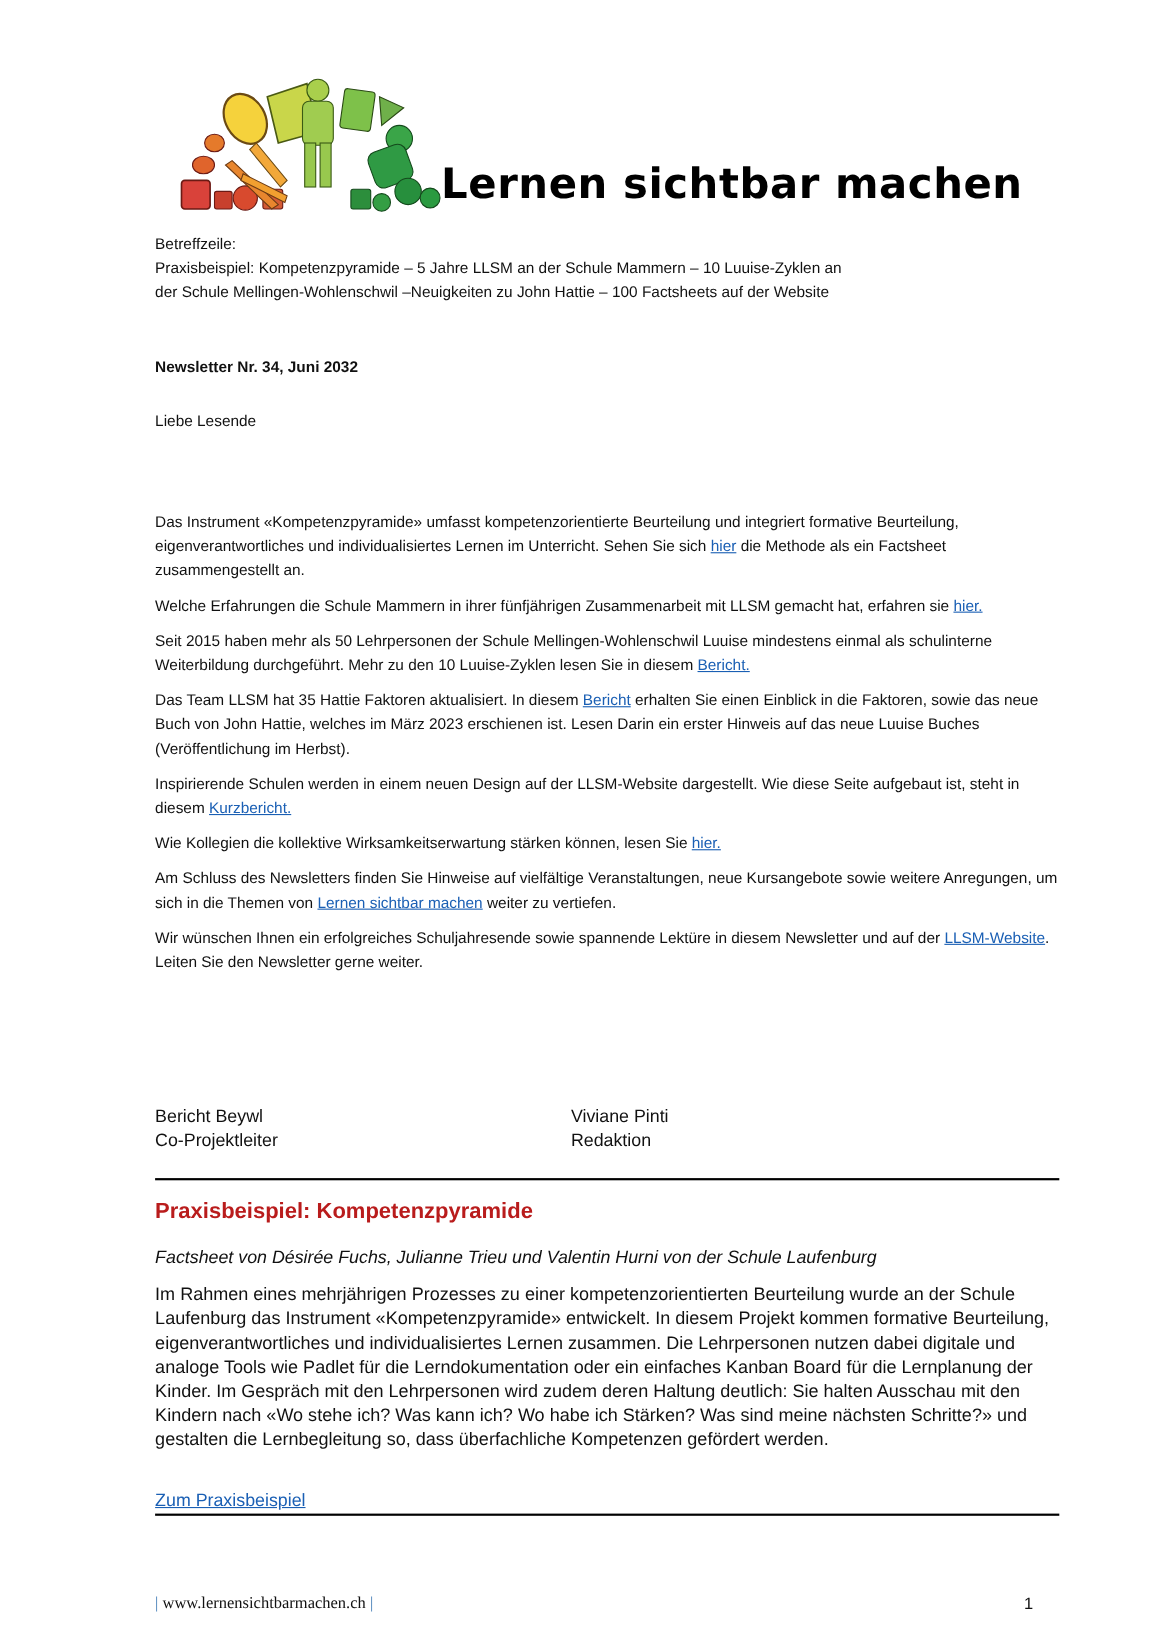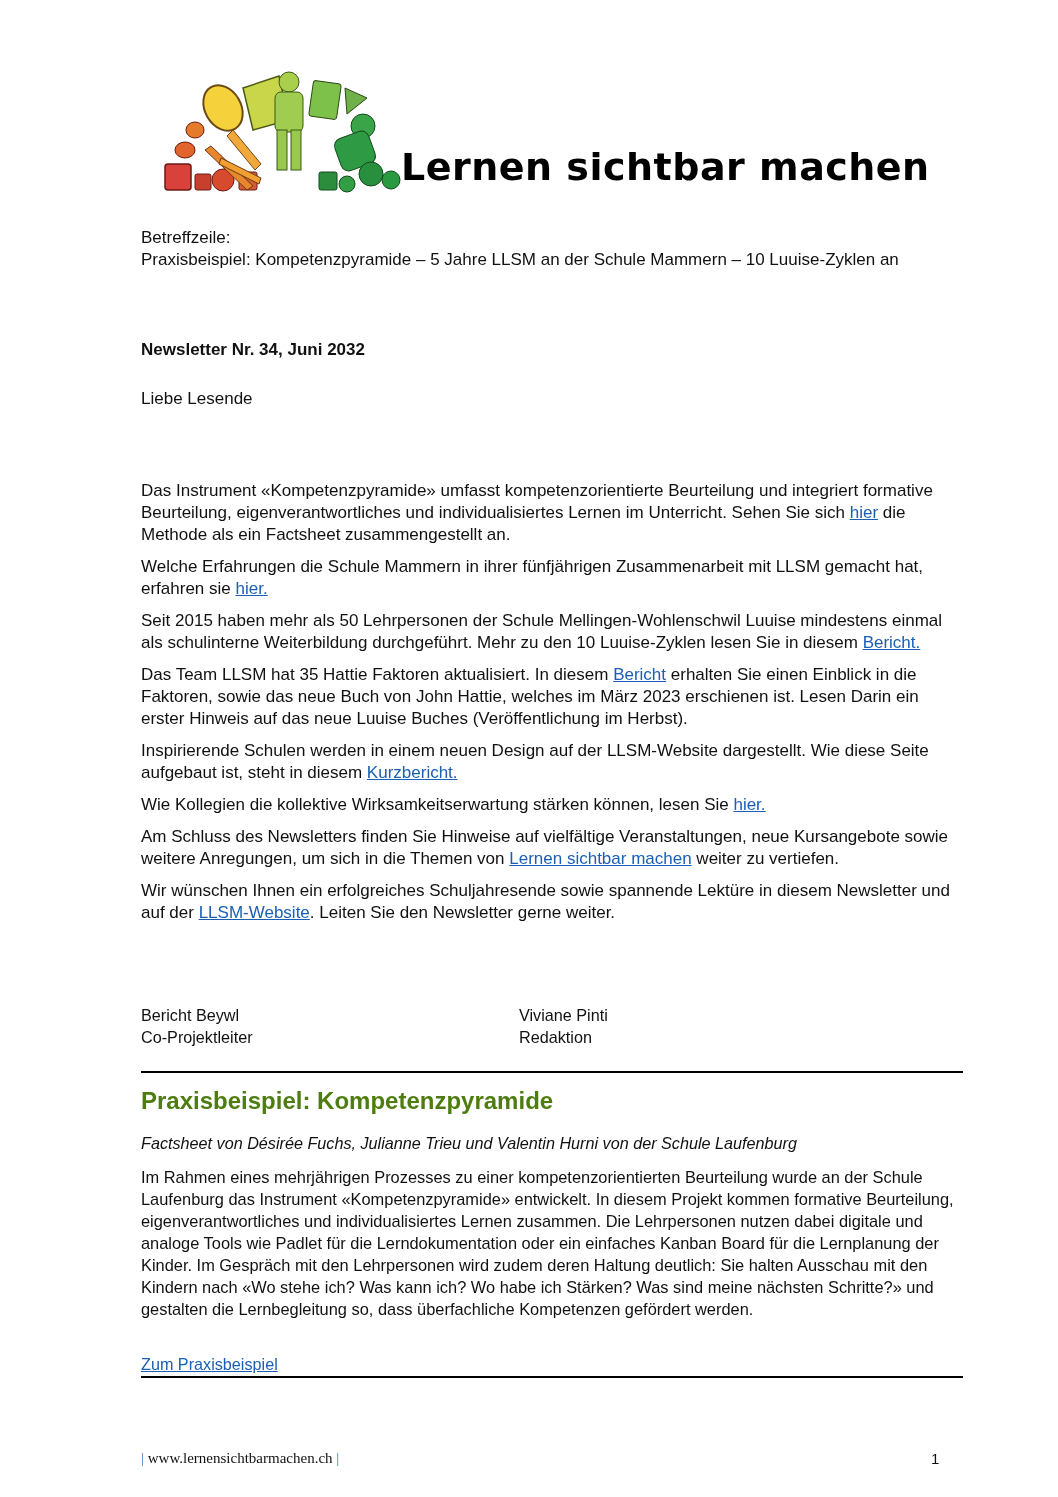--- a/index.html
+++ b/index.html
@@ -10,21 +10,21 @@
   .page { position: absolute; left: 16px; top: 0; width: 1058px; height: 1301px; }
 
   
   .logo-art { position: absolute; left: 145px; top: 68px; width: 240px; height: 128px; }
   .logo-title {
     position: absolute; left: 385px; top: 148px;
     font-family: "DejaVu Sans", sans-serif; font-weight: bold;
     font-size: 38px; letter-spacing: 0.5px; color: #000; line-height: 1;
   }
 
-  .content { position: absolute; left: 125px; width: 825px; font-size: 17px; line-height: 22px; margin-top: 17px; }
+  .content { position: absolute; left: 125px; width: 825px; font-size: 14px; line-height: 22px; }
   .content p { margin: 0; }
   a.link { color: #1a5fb4; }
 
   .subject-label { top: 210px; }
   .issue { top: 322px; font-weight: bold; }
   .greeting { top: 371px; }
 
   .body-block { top: 463px; }
   .body-block p { margin-bottom: 10px; }
 
@@ -32,21 +32,21 @@
   .sig { position: absolute; top: 0; }
   .sig.left { left: 0; }
   .sig.right { left: 378px; }
 
   .rule { position: absolute; left: 125px; width: 822px; height: 2px; background: #000; }
   .rule.top { top: 1071px; }
   .rule.bottom { top: 1376px; }
 
   .section-title {
     position: absolute; left: 125px; top: 1087px;
-    font-size: 24px; font-weight: bold; color: #4d7c0f; line-height: 28px;
+    font-size: 20px; font-weight: bold; color: #b91c1c; line-height: 28px;
   }
   .section-sub {
     position: absolute; left: 125px; top: 1132px;
     font-size: 16.2px; font-style: italic; line-height: 22px;
   }
   .section-body {
     position: absolute; left: 125px; top: 1166px; width: 825px;
     font-size: 16.4px; line-height: 22px; font-family: "Liberation Sans", sans-serif;
   }
   .section-link { position: absolute; left: 125px; top: 1355px; font-size: 16.2px; }
@@ -92,20 +92,21 @@
       <circle cx="230" cy="112" r="9" fill="#2a9a40" stroke="#144a1c"></circle>
       <rect x="158" y="104" width="18" height="18" rx="2" fill="#2c8e3c" stroke="#144a1c"></rect>
       <circle cx="186" cy="116" r="8" fill="#349e44" stroke="#144a1c"></circle>
     </svg>
   </div>
   <div class="logo-title">Lernen sichtbar machen</div>
 
   <div class="content subject-label">
     <p>Betreffzeile:</p>
     <p>Praxisbeispiel: Kompetenzpyramide – 5 Jahre LLSM an der Schule Mammern – 10 Luuise-Zyklen an</p>
+    <p>der Schule Mellingen-Wohlenschwil –Neuigkeiten zu John Hattie – 100 Factsheets auf der Website</p>
   </div>
 
   <div class="content issue">Newsletter Nr. 34, Juni 2032</div>
   <div class="content greeting">Liebe Lesende</div>
 
   <div class="content body-block">
     <p>
       <span>Das Instrument «Kompetenzpyramide» umfasst kompetenzorientierte Beurteilung und integriert formative Beurteilung, eigenverantwortliches und individualisiertes Lernen im Unterricht. Sehen Sie sich </span><a class="link" href="#">hier</a><span> die Methode als ein Factsheet zusammengestellt an.</span>
     </p>
     <p>

